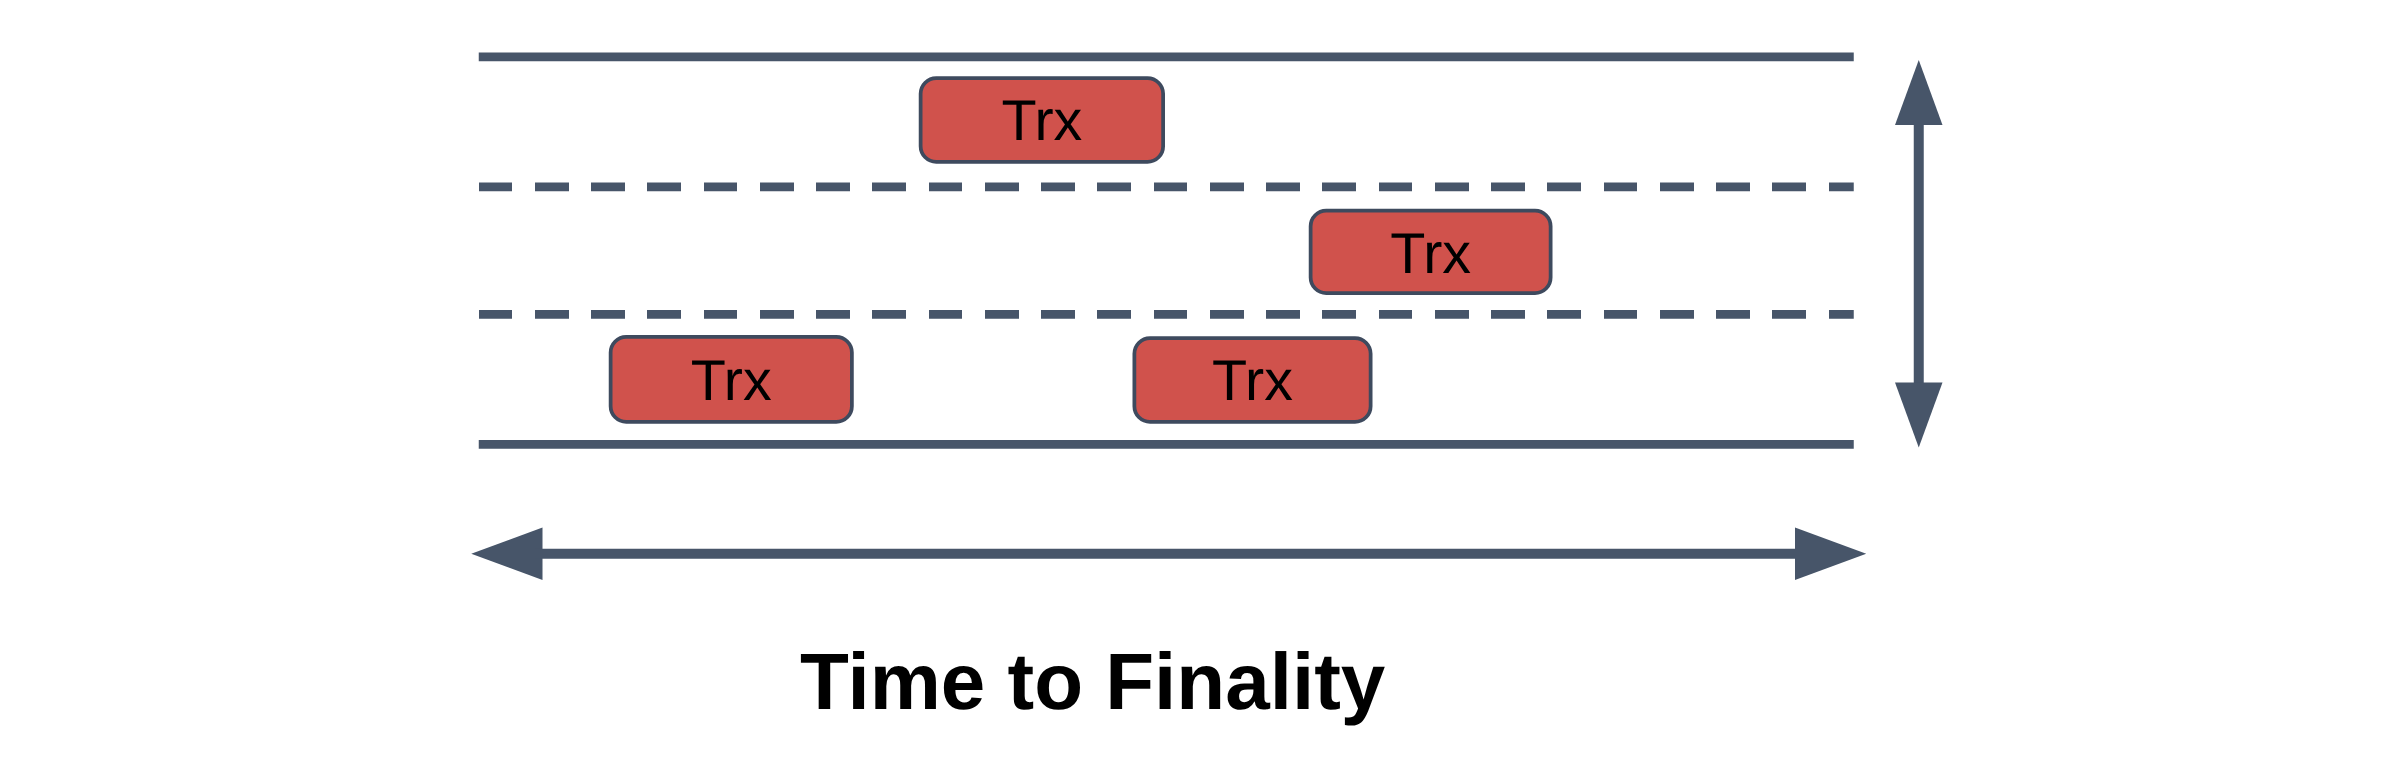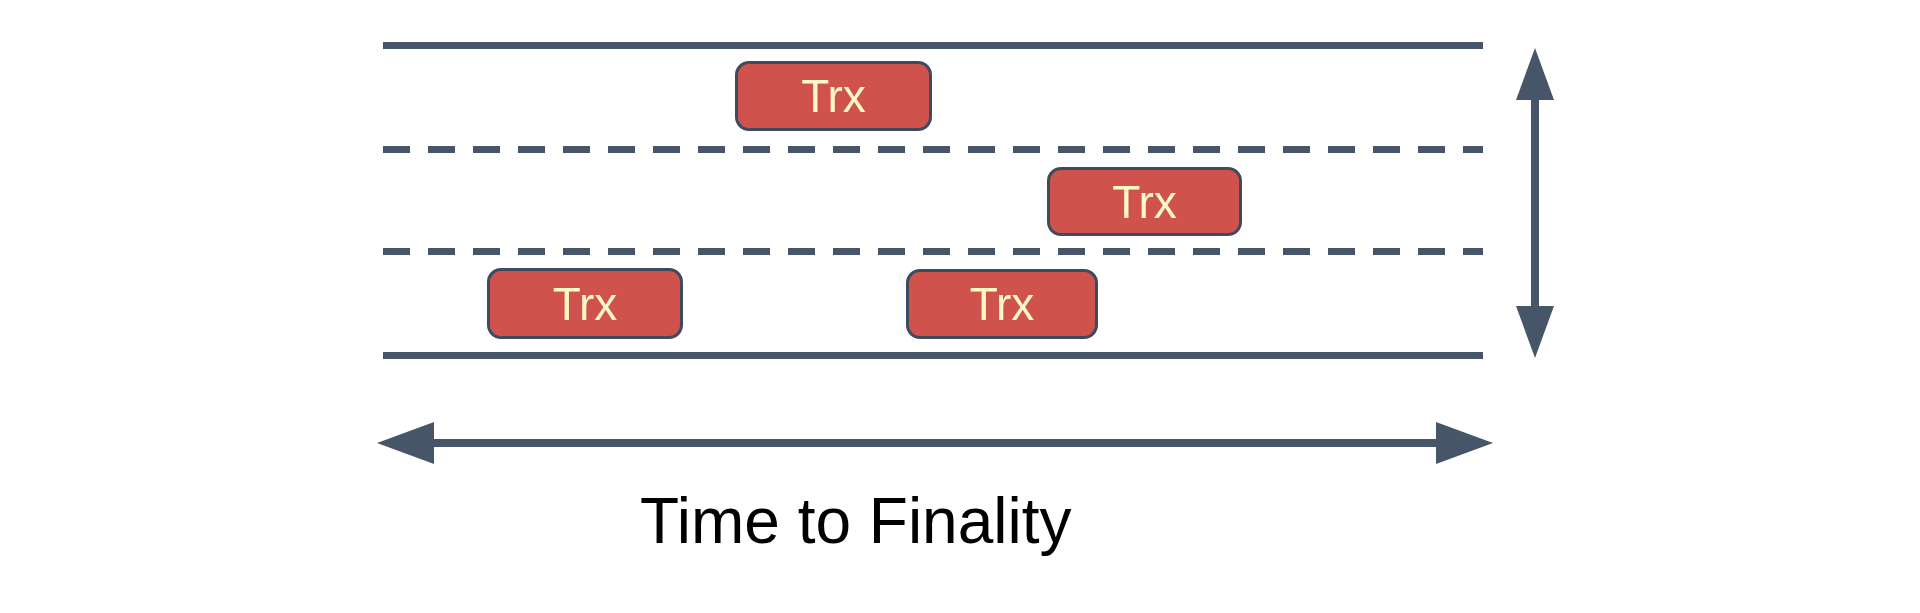--- a/index.html
+++ b/index.html
@@ -38,21 +38,21 @@
   
   .trx-box {
     position: absolute;
     box-sizing: border-box;
     background: #d0524c;
     border: 3px solid #3e4a5e;
     border-radius: 14px;
     display: flex;
     align-items: center;
     justify-content: center;
-    color: #fef9c3;
+    color: #000000;
     font-size: 46px;
     line-height: 1;
   }
   #trx-1 { left: 735px;  top: 61px;  width: 197px; height: 70px; }
   #trx-2 { left: 1047px; top: 167px; width: 195px; height: 69px; }
   #trx-3 { left: 487px;  top: 268px; width: 196px; height: 71px; }
   #trx-4 { left: 906px;  top: 269px; width: 192px; height: 70px; }
 
   
   .arrow-svg { position: absolute; display: block; }
@@ -62,21 +62,21 @@
 
   
   .axis-label {
     position: absolute;
     color: #000000;
     font-size: 64px;
     line-height: 1.1;
     white-space: nowrap;
   }
   #throughput-label { left: 1587px; top: 150px; }
-  #ttf-label        { left: 640px;  top: 486px; }
+  #ttf-label        { left: 640px;  top: 510px; font-weight: bold; }
 </style>
 </head>
 <body>
 
 <div id="canvas">
 
   <div class="road-line solid-top"></div>
   <div class="road-line dashed dash-1"></div>
   <div class="road-line dashed dash-2"></div>
   <div class="road-line solid-bottom"></div>

